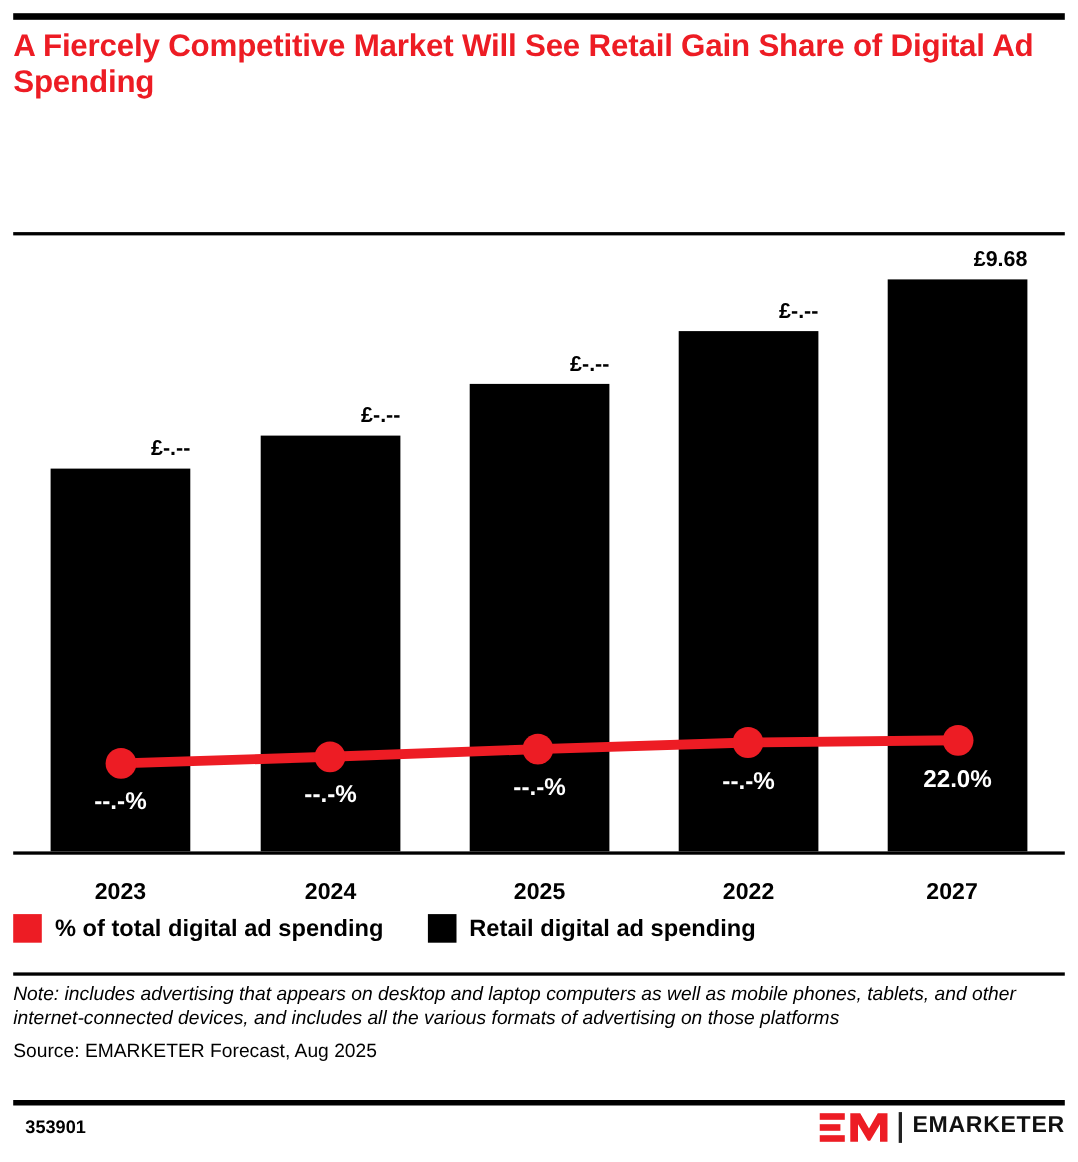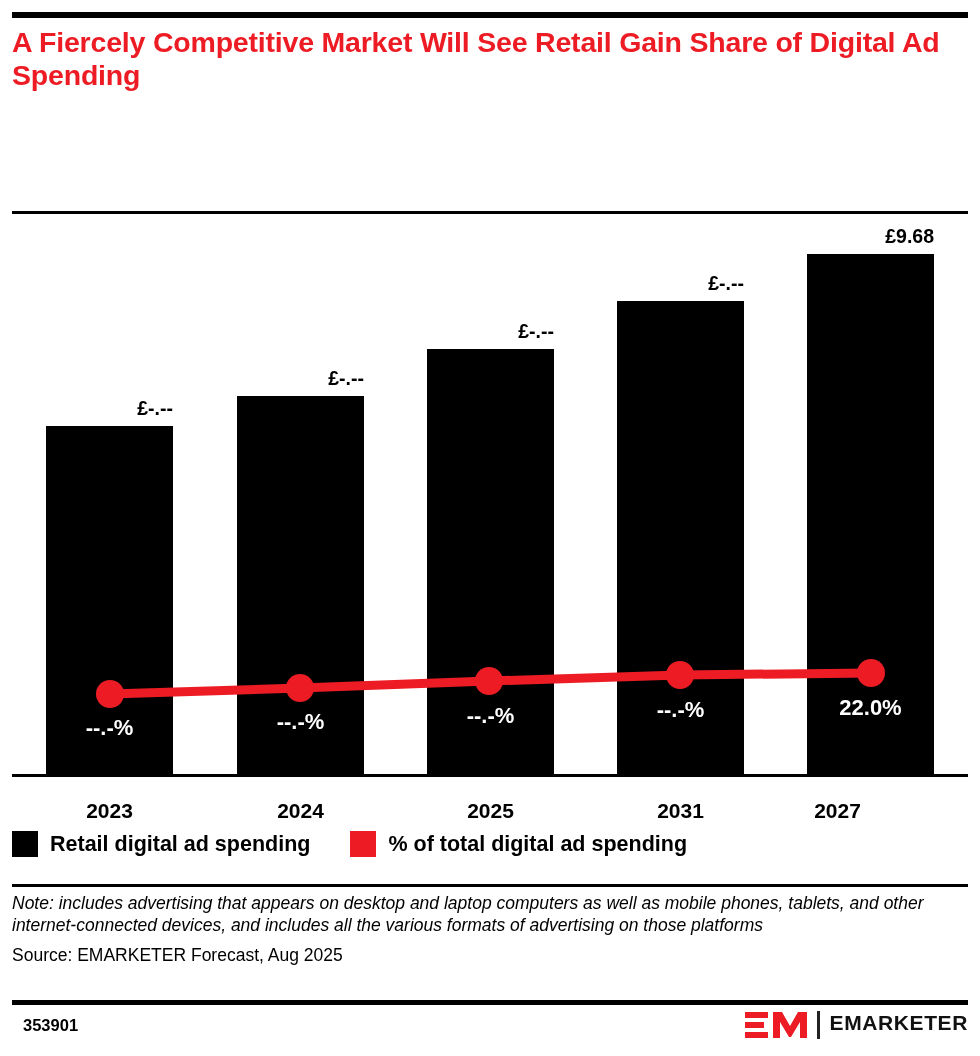--- a/index.html
+++ b/index.html
@@ -253,31 +253,31 @@
     <div class="pct-label" style="left:427px; top:489px; width:127px;">--.-%</div>
     <div class="pct-label" style="left:617px; top:483px; width:127px;">--.-%</div>
     <div class="pct-label" style="left:807px; top:481px; width:127px;">22.0%</div>
   </div>
 
   <div class="axis-line"></div>
 
   <div class="x-tick" style="left:46px; width:127px;">2023</div>
   <div class="x-tick" style="left:237px; width:127px;">2024</div>
   <div class="x-tick" style="left:427px; width:127px;">2025</div>
-  <div class="x-tick" style="left:617px; width:127px;">2031</div>
-  <div class="x-tick" style="left:774px; width:127px;">2027</div>
+  <div class="x-tick" style="left:617px; width:127px;">2022</div>
+  <div class="x-tick" style="left:802px; width:127px;">2027</div>
 
   <div class="legend">
+    <div class="legend-item">
+      <span class="swatch red"></span>
+      <span class="legend-label">% of total digital ad spending</span>
+    </div>
     <div class="legend-item">
       <span class="swatch black"></span>
       <span class="legend-label">Retail digital ad spending</span>
-    </div>
-    <div class="legend-item">
-      <span class="swatch red"></span>
-      <span class="legend-label">% of total digital ad spending</span>
     </div>
   </div>
 
   <div class="foot-rule"></div>
   <div class="note">Note: includes advertising that appears on desktop and laptop computers as well as mobile phones, tablets, and other internet-connected devices, and includes all the various formats of advertising on those platforms</div>
   <div class="source">Source: EMARKETER Forecast, Aug 2025</div>
 
   <div class="bottom-rule"></div>
   <div class="chart-id">353901</div>
 

